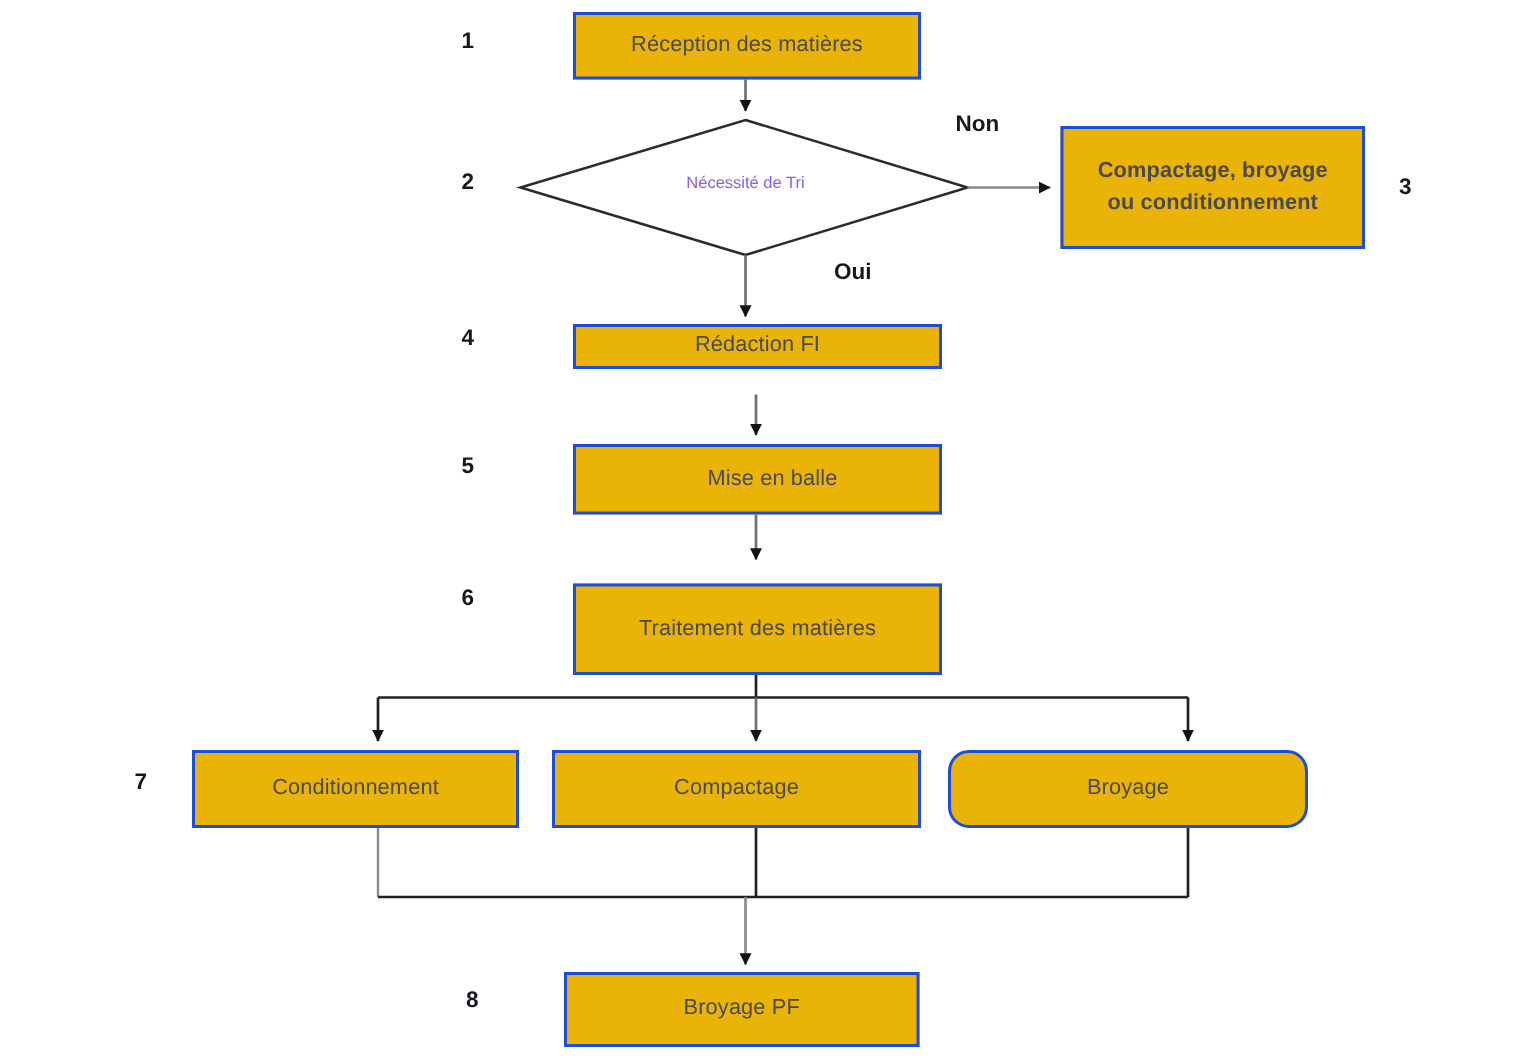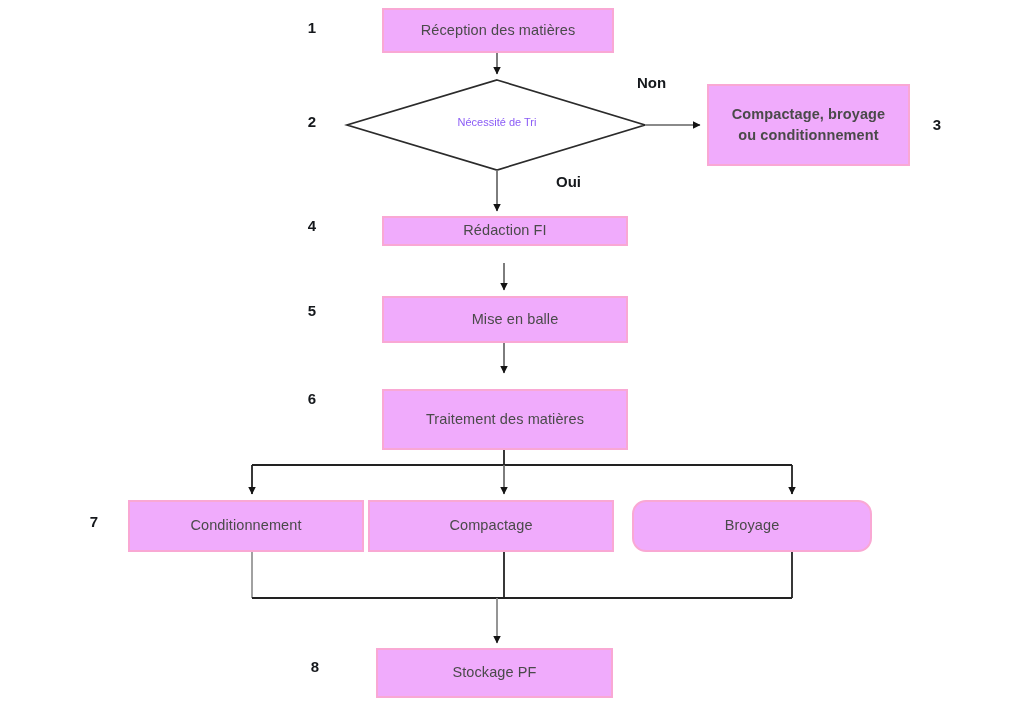--- a/index.html
+++ b/index.html
@@ -21,22 +21,22 @@
     position: absolute;
     left: 0;
     top: 0;
     width: 1012px;
     height: 708px;
     pointer-events: none;
   }
   .node {
     position: absolute;
     box-sizing: border-box;
-    border: 2px solid #f9a8d4;
-    background: #f0abfc;
+    border: 2px solid #1d4ed8;
+    background: #eab308;
     display: flex;
     align-items: center;
     justify-content: center;
     text-align: center;
     color: #4a4a4a;
     font-size: 14.5px;
     line-height: 1.45;
     letter-spacing: 0.1px;
   }
   .node .nlabel {
@@ -140,29 +140,29 @@
   </div>
 
   <div class="node" style="left:382px; top:296px; width:246px; height:47px;padding-left:20px;">
     <span class="nlabel">Mise en balle</span>
   </div>
 
   <div class="node" style="left:382px; top:378px; width:246px; height:61px;margin-top:11px;">
     <span class="nlabel">Traitement des matières</span>
   </div>
 
-  <div class="node" style="left:128px; top:500px; width:236px; height:52px;">
+  <div class="node" style="left:128px; top:500px; width:218px; height:52px;">
     <span class="nlabel">Conditionnement</span>
   </div>
 
   <div class="node" style="left:368px; top:500px; width:246px; height:52px;">
     <span class="nlabel">Compactage</span>
   </div>
 
   <div class="node" style="left:632px; top:500px; width:240px; height:52px;border-radius:14px;">
     <span class="nlabel">Broyage</span>
   </div>
 
   <div class="node" style="left:376px; top:648px; width:237px; height:50px;">
-    <span class="nlabel">Stockage PF</span>
+    <span class="nlabel">Broyage PF</span>
   </div>
 
 </div>
 
 </body></html>

